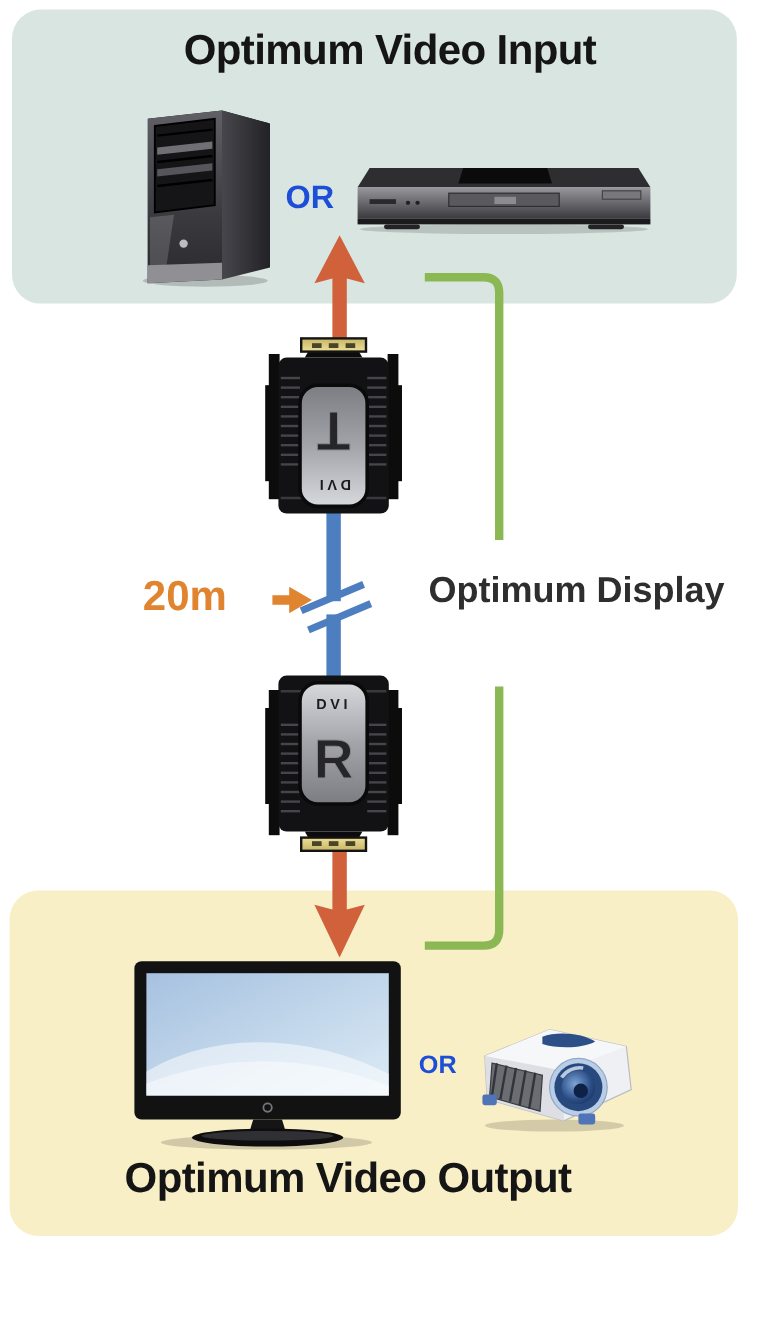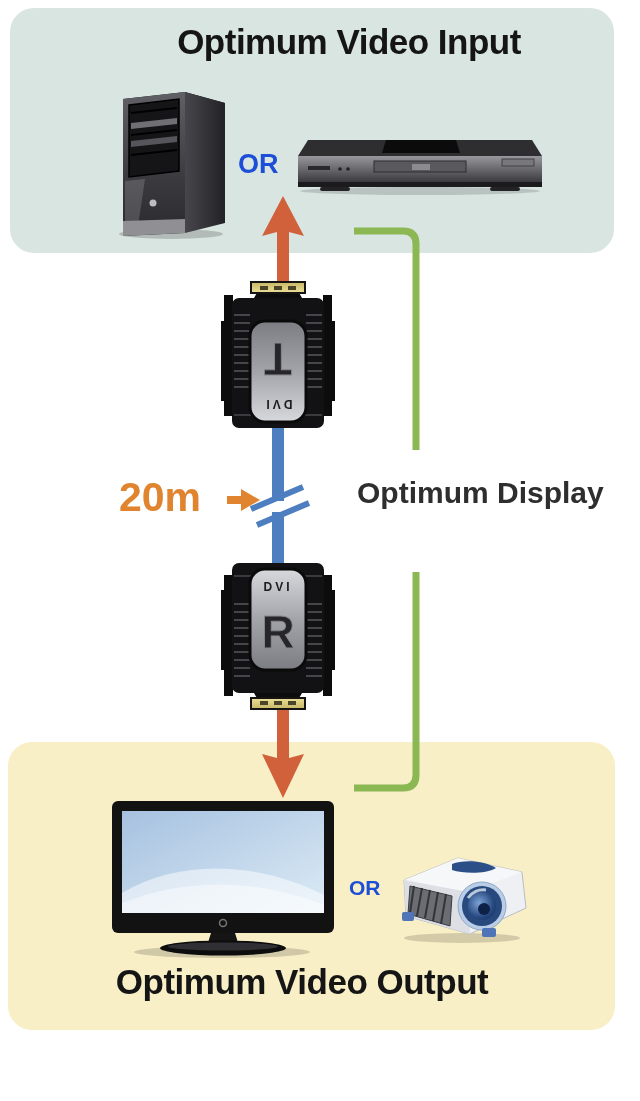--- a/index.html
+++ b/index.html
@@ -1,27 +1,27 @@
 <!DOCTYPE html>
 <html><head>
 <meta charset="utf-8">
 <style>
   html,body{margin:0;padding:0;background:#ffffff;}
   #stage{position:relative;width:640px;height:1101px;background:#ffffff;overflow:hidden;
          font-family:"Liberation Sans",sans-serif;}
   .panel{position:absolute;border-radius:24px;}
   #input-panel{left:10px;top:8px;width:604px;height:245px;background:#d9e5e1;}
   #output-panel{left:8px;top:742px;width:607px;height:288px;background:#f8efc6;}
-  .title{position:absolute;font-weight:bold;font-size:35px;letter-spacing:-0.5px;color:#151515;text-align:center;margin-left:24px;}
+  .title{position:absolute;font-weight:bold;font-size:35px;letter-spacing:-0.5px;color:#151515;text-align:center;}
   #input-title{left:10px;top:22px;width:604px;padding-left:26px;box-sizing:border-box;}
-  #output-title{left:0px;top:962px;width:556px;}
+  #output-title{left:0px;top:962px;width:556px;padding-left:12px;}
   .or-label{position:absolute;font-weight:bold;color:#1d4ed8;}
   #or-top{left:238px;top:149px;font-size:27px;}
   #or-bottom{left:349px;top:876px;font-size:21px;}
-  #len-label{position:absolute;left:119px;top:476px;font-size:41px;font-weight:bold;color:#e08430;line-height:42px;}
+  #len-label{position:absolute;left:119px;top:476px;font-size:35px;font-weight:bold;color:#e08430;line-height:42px;}
   #note{position:absolute;left:357px;top:474px;font-size:30px;color:#2e2e2e;line-height:37px;font-weight:bold;}
   svg{position:absolute;overflow:visible;}
   .dvi-logo{font-family:"Liberation Sans",sans-serif;font-weight:bold;font-size:12px;letter-spacing:3px;
             text-anchor:middle;fill:#1b1b1d;}
   .unit-letter{font-family:"Liberation Sans",sans-serif;font-weight:bold;font-size:46px;
             text-anchor:middle;fill:#26262a;stroke:#8a8a90;stroke-width:0.8;}
   .flipped{transform:rotate(180deg);}
 </style>
 </head>
 <body>

